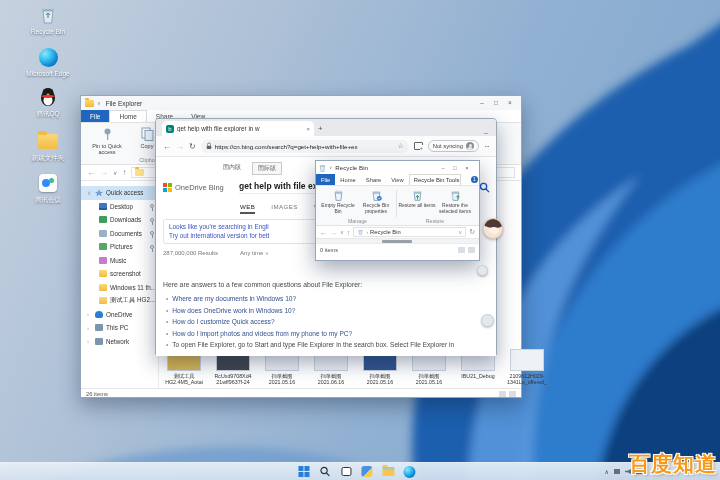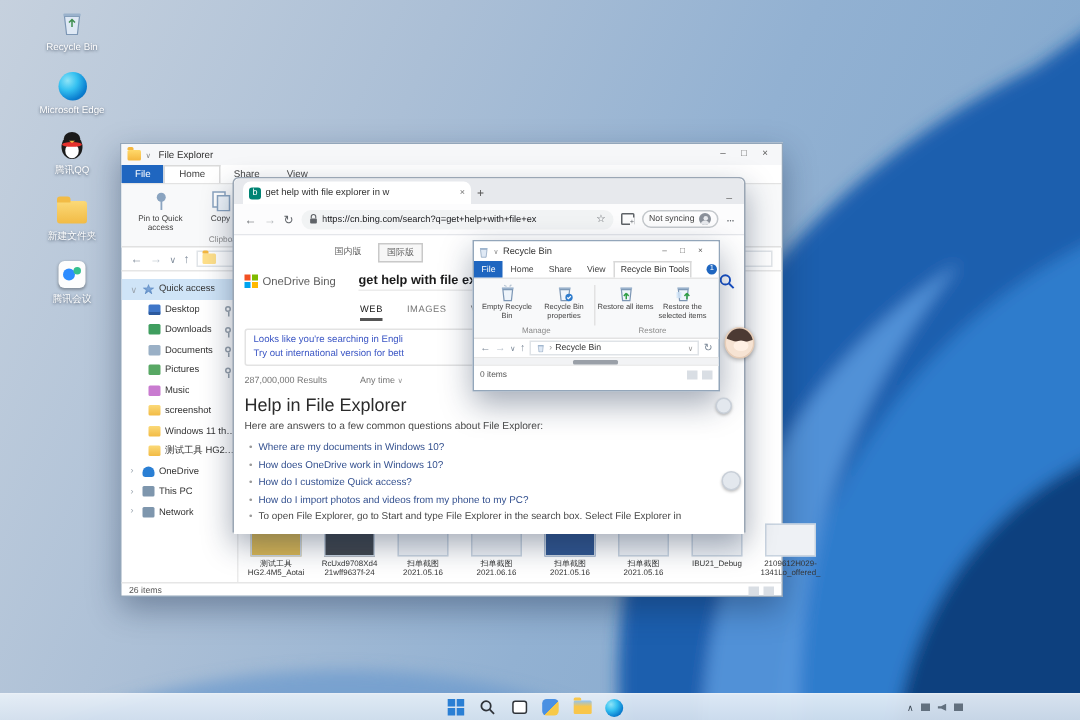--- a/index.html
+++ b/index.html
@@ -447,21 +447,20 @@
         <span>VIDEOS</span>
       </div>
       <div class="notice">
         <div>Looks like you're searching in Engli</div>
         <div>Try out international version for bett</div>
       </div>
       <div class="meta">
         <span>287,000,000 Results</span>
         <span><span>Any time</span> <span style="font-size:5px;color:#999">∨</span></span>
       </div>
-      <div class="bh2">Help in File Explorer</div>
       <div class="bintro">Here are answers to a few common questions about File Explorer:</div>
       <ul class="bullets">
         <li>Where are my documents in Windows 10?</li>
         <li>How does OneDrive work in Windows 10?</li>
         <li>How do I customize Quick access?</li>
         <li>How do I import photos and videos from my phone to my PC?</li>
         <li>To open File Explorer, go to Start and type File Explorer in the search box. Select File Explorer in</li>
       </ul>
     </div>
   </div>
@@ -591,14 +590,15 @@
         </span>
     </div>
     <div class="tray">
       <span>∧</span>
       <i></i>
       <i class="spk"></i>
       <i></i>
     </div>
   </div>
 
+  <div class="watermark">百度知道</div>
 
 </div>
 
 </body></html>

